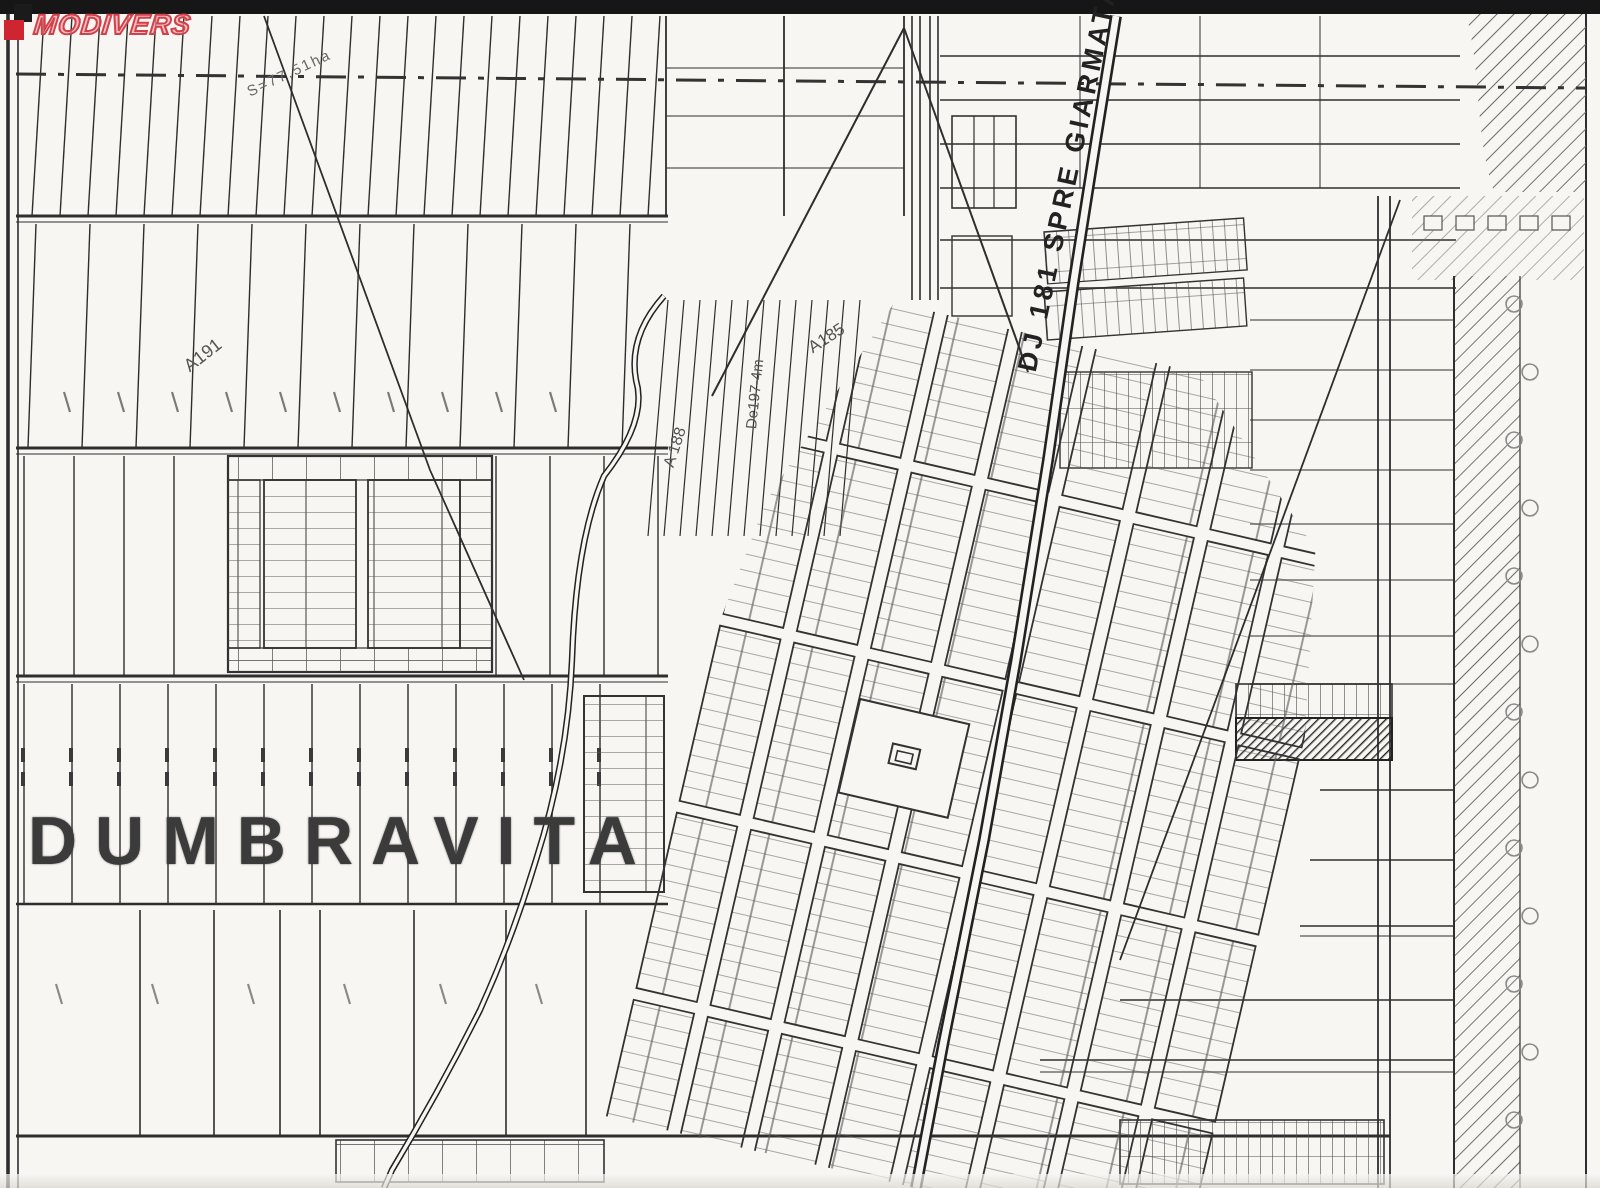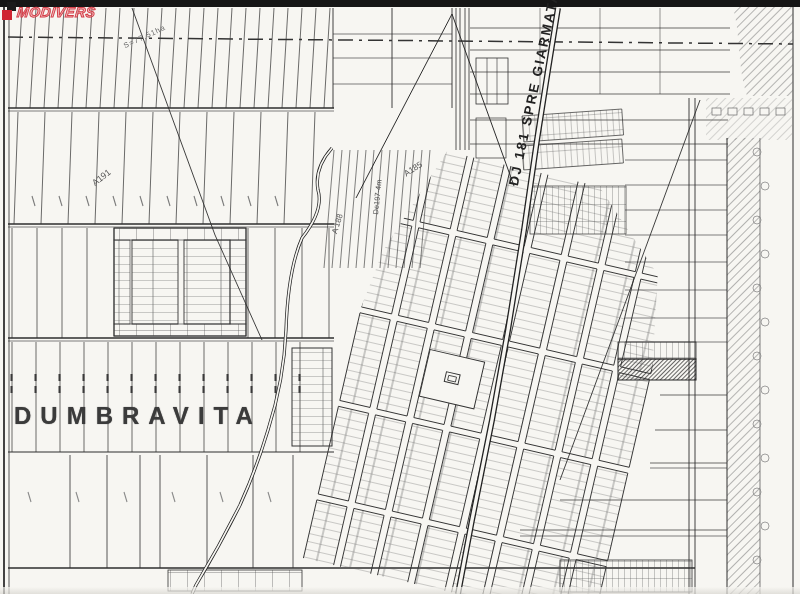--- a/index.html
+++ b/index.html
@@ -1,20 +1,20 @@
 <!DOCTYPE html>
 <html><head>
 <meta charset="utf-8">
 <style>
   html,body{margin:0;padding:0;}
   body{font-family:"Liberation Sans", sans-serif;}
   #stage{position:relative;width:800px;height:594px;background:#f7f6f2;overflow:hidden;}
   #mapsvg{position:absolute;left:0;top:0;}
   .lbl{position:absolute;white-space:nowrap;color:#4a4a4a;}
-  #locality{left:14px;top:402px;font-size:24px;font-weight:700;letter-spacing:9px;color:#3b3b3b;
+  #locality{left:14px;top:402px;font-size:34px;font-weight:700;letter-spacing:9px;color:#3b3b3b;
             text-shadow:0 0 1px rgba(55,55,55,.8);}
   #roadlbl{left:506px;top:184px;font-size:13.5px;font-weight:700;letter-spacing:2px;color:#222;
            transform-origin:0 0;transform:rotate(-78deg);}
   #areanote{left:122px;top:42px;font-size:7.5px;color:#6a6a6a;transform-origin:0 0;transform:rotate(-25deg);letter-spacing:1px;}
   #a191{left:90px;top:180px;font-size:9px;color:#555;transform-origin:0 0;transform:rotate(-38deg);}
   #a188{left:330px;top:232px;font-size:8px;color:#555;transform-origin:0 0;transform:rotate(-72deg);}
   #a185{left:402px;top:170px;font-size:8.5px;color:#555;transform-origin:0 0;transform:rotate(-33deg);}
   #de197{left:371px;top:214px;font-size:7.5px;color:#555;transform-origin:0 0;transform:rotate(-84deg);}
   #watermark{left:712px;top:535px;width:90px;height:26px;}
   #wm-black{position:absolute;left:7px;top:2px;width:9px;height:9px;background:#1b1b1b;}

